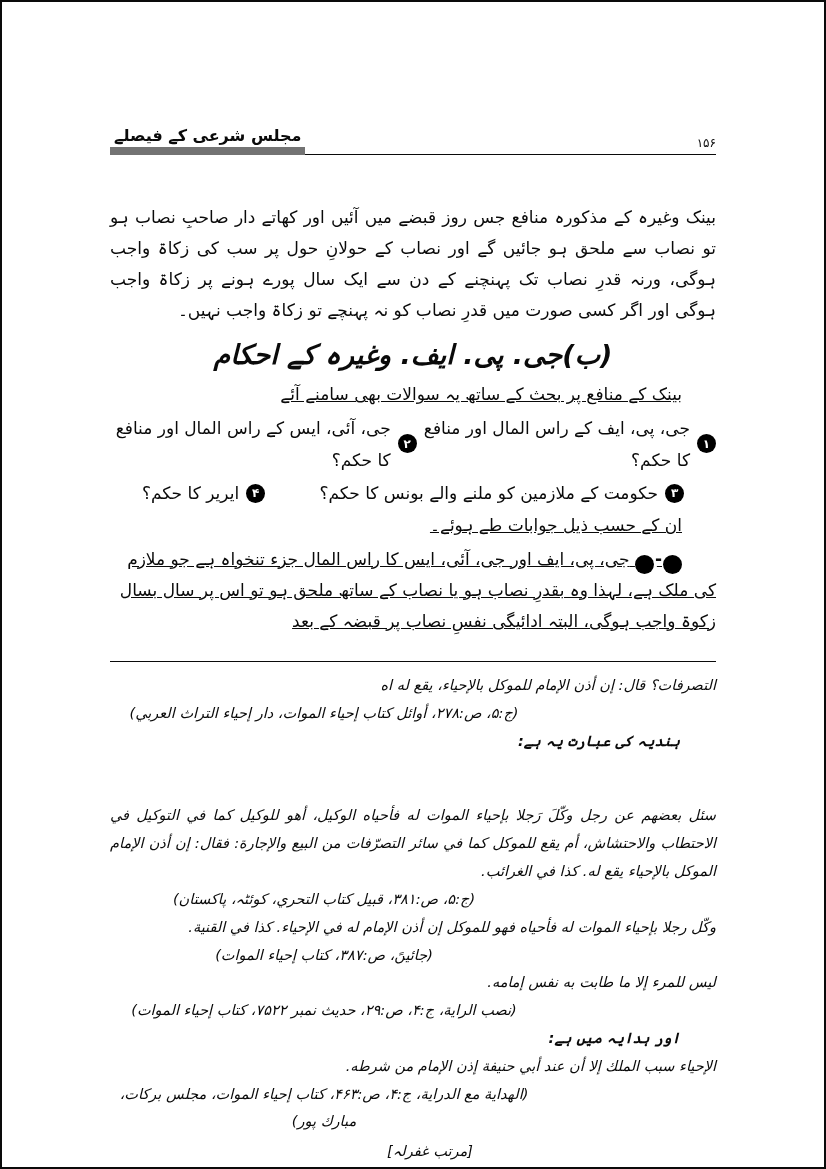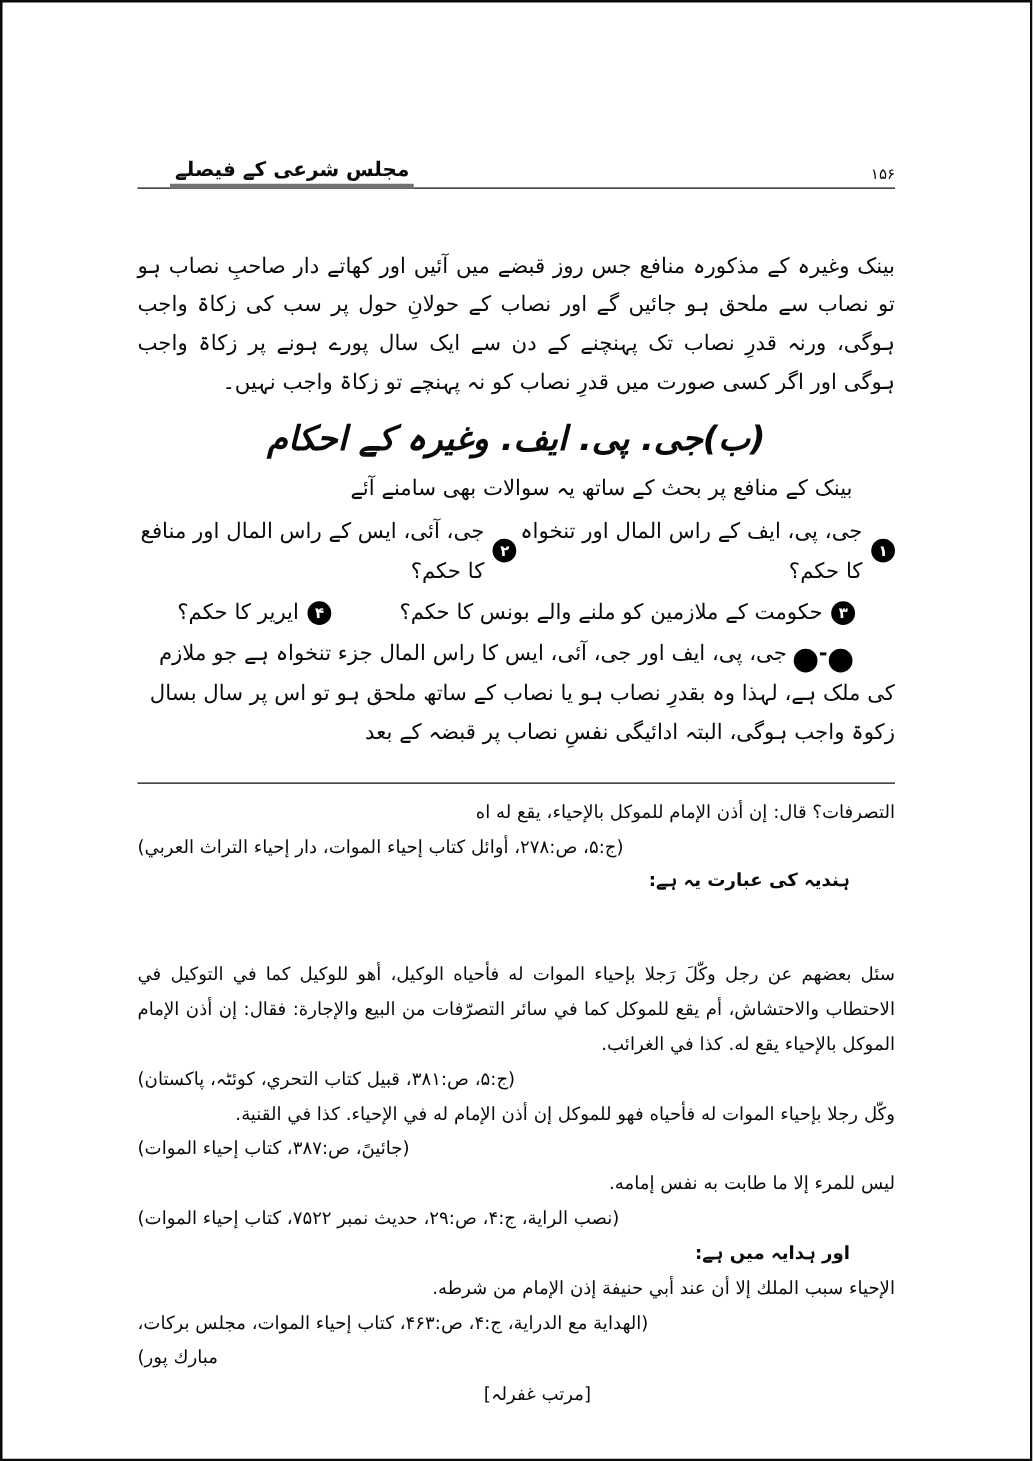--- a/index.html
+++ b/index.html
@@ -22,30 +22,29 @@
   
   .header-row {
     display:flex; justify-content:space-between; align-items:flex-end;
     font-size:16px;
     border-bottom:1.5px solid #0a0a0a;
     padding-bottom:4px;
   }
   .page-number { font-size:12px; letter-spacing:1px; }
   .header-title {
     font-weight:bold;
-    border-bottom:4px solid #737373;
+    border-bottom:8px solid #737373;
     padding:0 4px 2px 4px;
     margin-bottom:-5px;
-    margin-left:26px;
   }
   
   .body-text { margin-top:12px; font-size:17px; }
   .para { line-height:1.83; }
   .justified { text-align:justify;margin-top:47px; }
-  .indent { text-indent:34px; text-align:right; }
+  .indent { text-indent:34px; text-align:right;text-decoration:underline; }
   .section-heading {
     text-align:center;
     font-size:27px;
     font-weight:bold;
     margin:13px 0 9px 0;
     font-style:italic;
   }
   .question-row { display:flex; align-items:center; line-height:1.9; margin:1px 0; }
   .spread   { justify-content:space-between; }
   .centered { justify-content:center; gap:3.2em; }
@@ -61,25 +60,25 @@
   .answer { margin-top:2px; }
   .answer-badges { white-space:nowrap; }
   .answer-badges .qnum { vertical-align:-4px; }
   .range-dash { font-weight:bold; margin:0 1px; }
   
   .footnote-separator {
     border-top:1.5px solid #0a0a0a;
     margin-top:24px;
   }
   .footnotes { padding-top:10px; font-size:14.5px; }
-  .footnotes p { line-height:1.92; }
+  .footnotes p { line-height:1.92;font-style:italic; }
   .fn-heading { font-weight:bold; text-align:right; padding-left:0; padding-right:36px; }
   .fn-text.alignright { text-align:right; }
   .fn-text.justified  { text-align:justify; }
-  .fn-cite { text-align:left; padding-left:0; padding-right:178px; }
+  .fn-cite { text-align:center; padding-left:0; padding-right:178px; }
   .compiler-note { text-align:center; padding-left:34px; margin-top:2px; }
 </style>
 </head>
 <body>
 
 <div class="sheet">
 
   <header>
     <div class="header-row">
       <span class="page-number">۱۵۶</span>
@@ -91,39 +90,40 @@
 
     <p class="para justified">بینک وغیرہ کے مذکورہ منافع جس روز قبضے میں آئیں اور کھاتے دار صاحبِ نصاب ہو تو نصاب سے ملحق ہو جائیں گے اور نصاب کے حولانِ حول پر سب کی زکاۃ واجب ہوگی، ورنہ قدرِ نصاب تک پہنچنے کے دن سے ایک سال پورے ہونے پر زکاۃ واجب ہوگی اور اگر کسی صورت میں قدرِ نصاب کو نہ پہنچے تو زکاۃ واجب نہیں۔</p>
 
     <h1 class="section-heading">(ب)جی. پی. ایف. وغیرہ کے احکام</h1>
 
     <p class="para indent">بینک کے منافع پر بحث کے ساتھ یہ سوالات بھی سامنے آئے</p>
 
     <div class="question-row spread">
       <span class="question">
         <span class="qnum">۱</span>
-        <span class="qtext">جی، پی، ایف کے راس المال اور تنخواہ کا حکم؟</span>
+        <span class="qtext">جی، پی، ایف کے راس المال اور منافع کا حکم؟</span>
       </span>
       <span class="question">
         <span class="qnum">۲</span>
         <span class="qtext">جی، آئی، ایس کے راس المال اور منافع کا حکم؟</span>
       </span>
     </div>
 
     <div class="question-row centered">
       <span class="question">
         <span class="qnum">۳</span>
         <span class="qtext">حکومت کے ملازمین کو ملنے والے بونس کا حکم؟</span>
       </span>
       <span class="question">
         <span class="qnum">۴</span>
         <span class="qtext">ایریر کا حکم؟</span>
       </span>
     </div>
 
+    <p class="para indent">ان کے حسب ذیل جوابات طے ہوئے۔</p>
 
     <p class="para justified indent answer">
       <span class="answer-badges"><span class="qnum">۱</span><span class="range-dash">-</span><span class="qnum">۲</span></span>
       <span>جی، پی، ایف اور جی، آئی، ایس کا راس المال جزء تنخواہ ہے جو ملازم کی ملک ہے، لہذا وہ بقدرِ نصاب ہو یا نصاب کے ساتھ ملحق ہو تو اس پر سال بسال زکوۃ واجب ہوگی، البتہ ادائیگی نفسِ نصاب پر قبضہ کے بعد</span>
     </p>
 
   </main>
 
   <div class="footnote-separator"></div>
 

